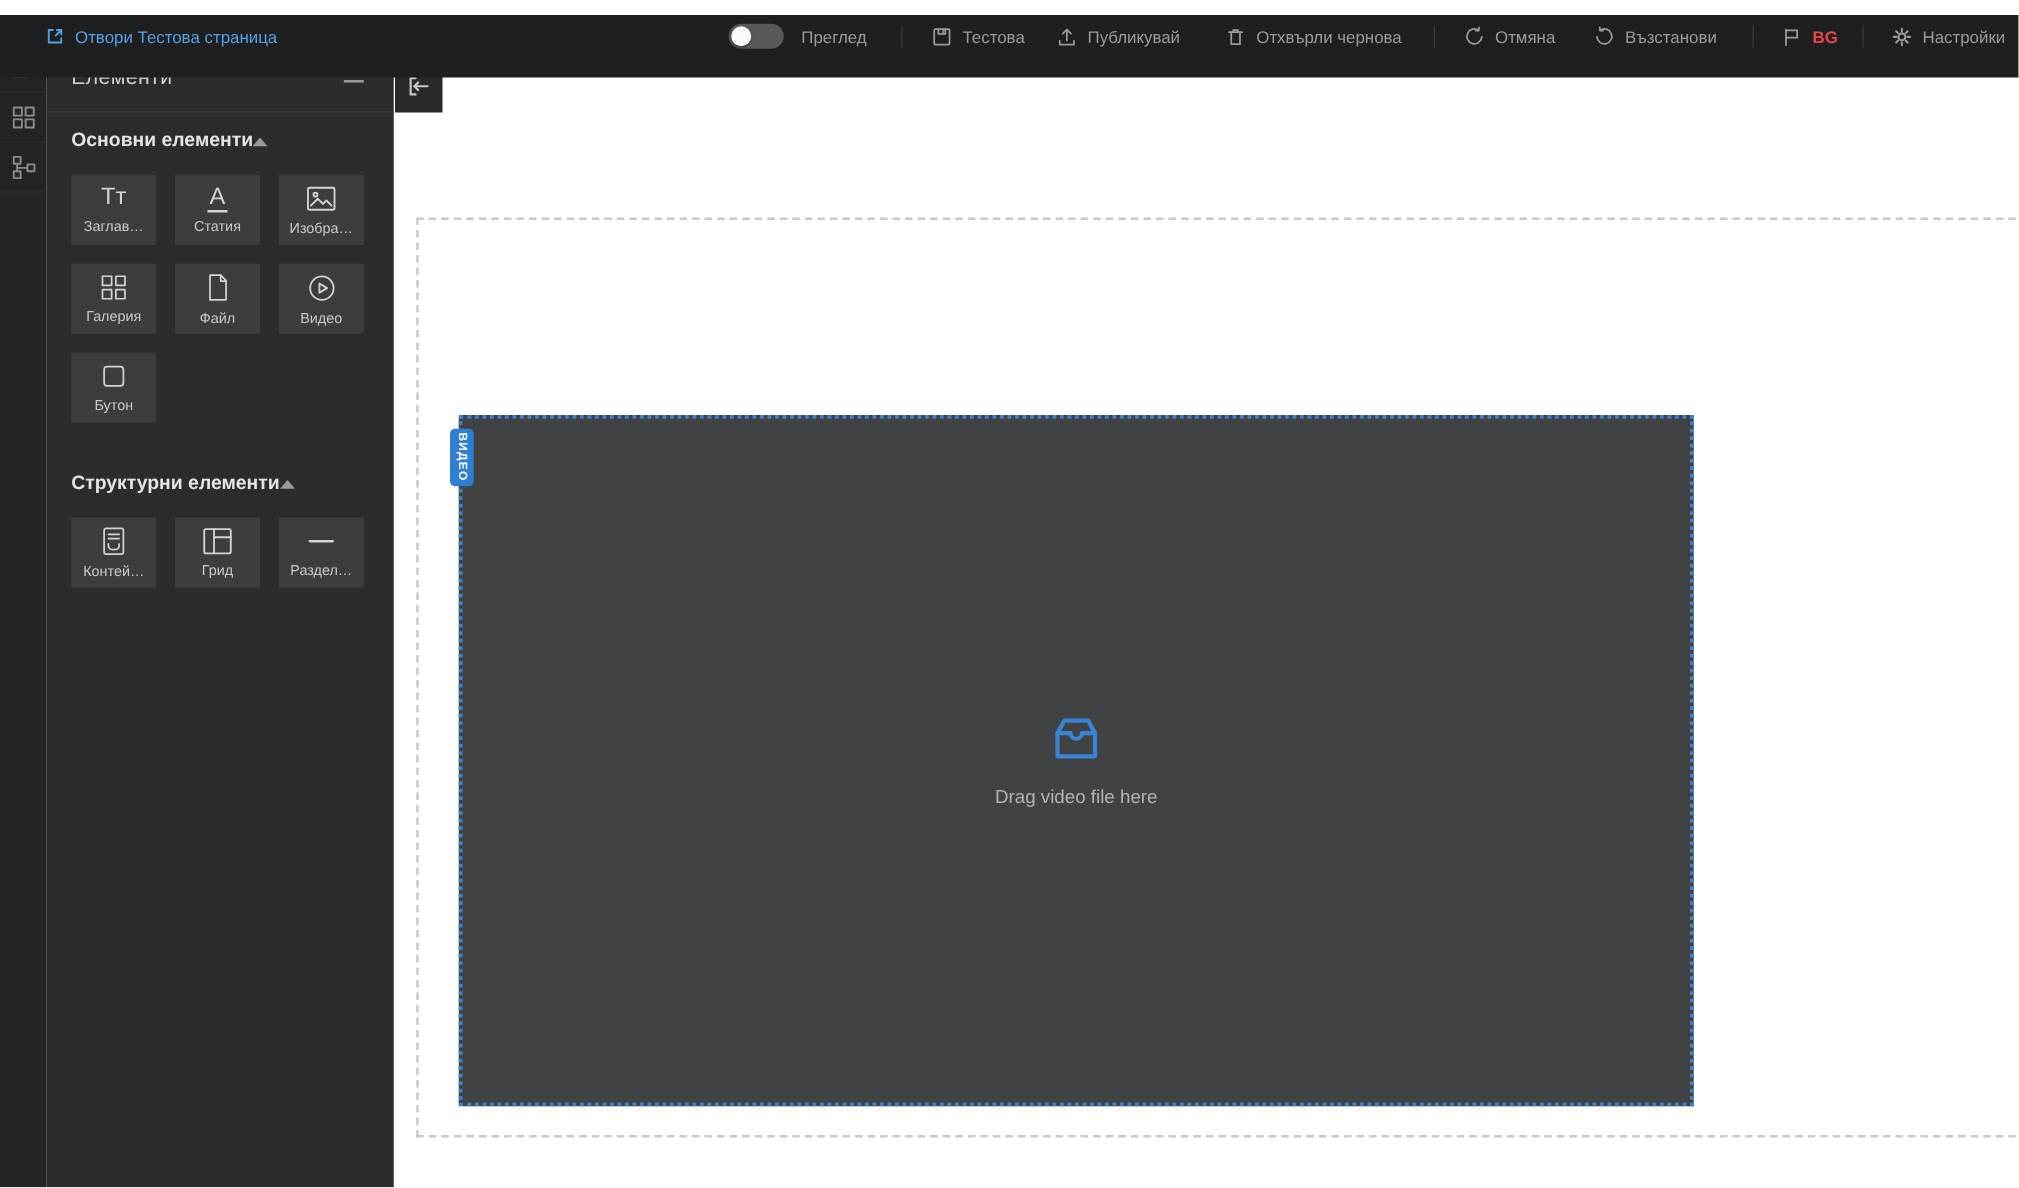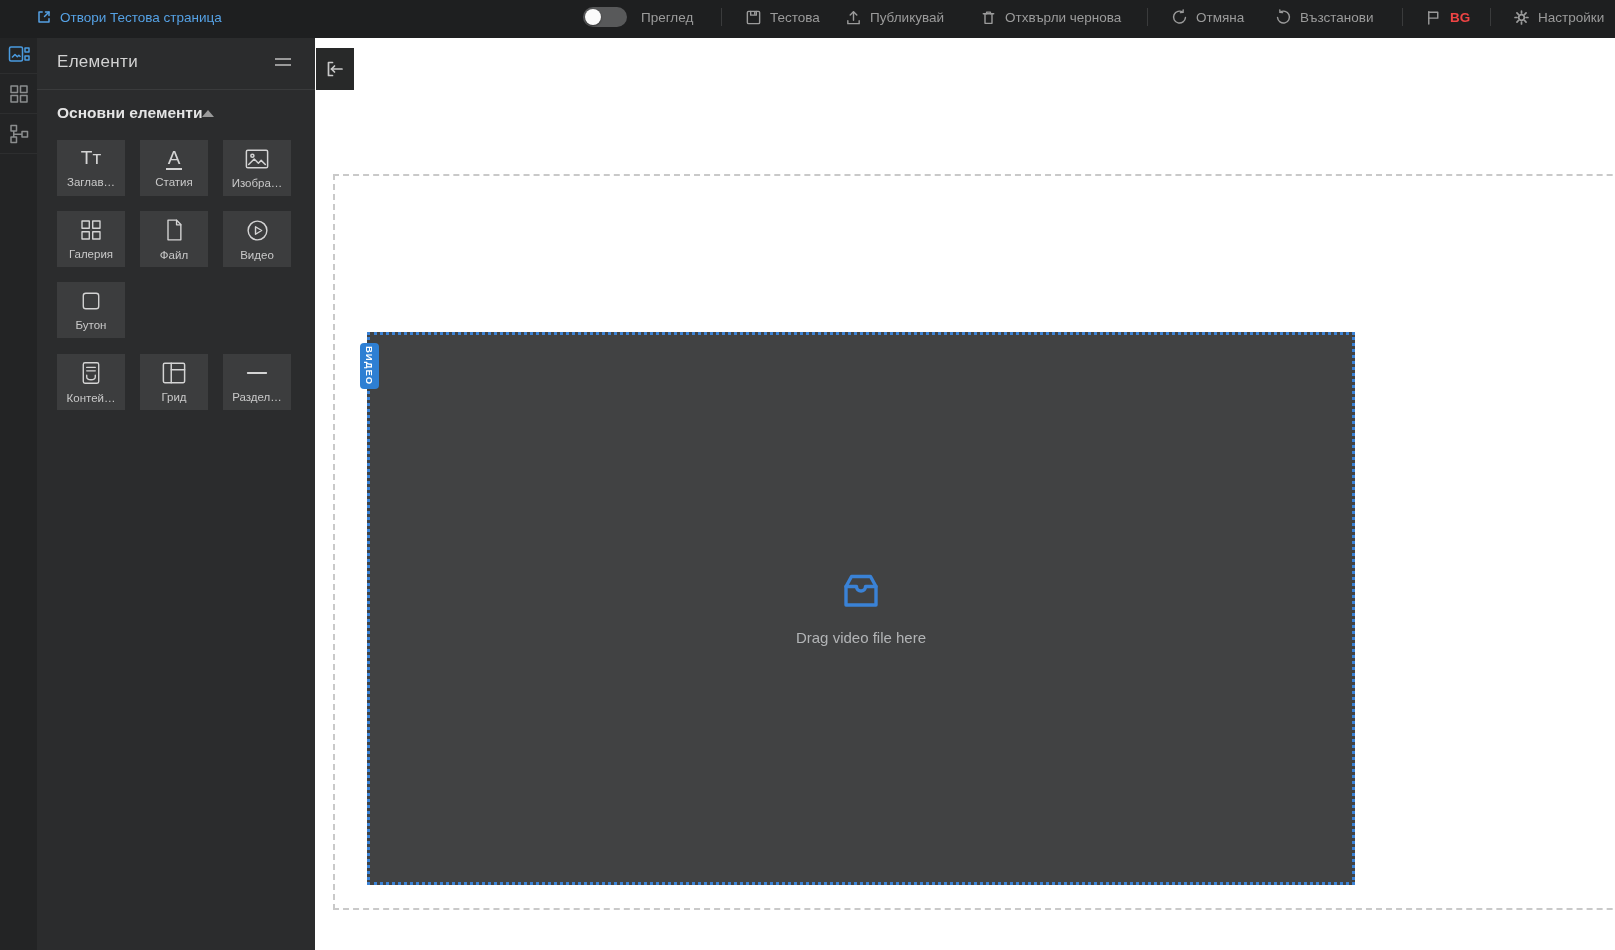--- a/index.html
+++ b/index.html
@@ -1,21 +1,21 @@
 <!DOCTYPE html>
 <html><head>
 <meta charset="utf-8">
 <style>
   * { box-sizing: border-box; margin: 0; padding: 0; }
   html,body { background:#ffffff; }
   body { font-family:"Liberation Sans", sans-serif; }
   #app { position:relative; width:1615px; height:950px; overflow:hidden; background:#ffffff; }
 
   
-  .topbar { position:absolute; left:0; top:0; width:1615px; height:38px; background:#1e1f20; z-index:40; }
+  .topbar { position:absolute; left:0; top:12px; width:1615px; height:50px; background:#1e1f20; z-index:40; }
   .tb-item { position:absolute; top:0; height:34px; display:flex; align-items:center; gap:8px;
              color:#9b9b9b; font-size:13.5px; background:none; border:none; cursor:pointer; white-space:nowrap; }
   .tb-item svg { stroke:#9b9b9b; fill:none; stroke-width:1.5; stroke-linecap:round; stroke-linejoin:round; flex:0 0 auto; }
   .tb-sep { position:absolute; top:8px; width:1px; height:18px; background:#3a3b3c; }
   .open-link { color:#55a1e4; text-decoration:none; cursor:pointer; }
   .open-link svg { stroke:#55a1e4; }
   .lang-label { font-weight:bold; color:#ef4444; }
   
   .switch { position:relative; width:44px; height:20px; background:#58595a; border-radius:10px; cursor:pointer; }
   .switch .knob { position:absolute; left:2px; top:2px; width:16px; height:16px; border-radius:50%; background:#fbfbfb; box-shadow:0 1px 2px rgba(0,0,0,.45); }
@@ -232,20 +232,24 @@
         <span class="tile-label">Видео</span>
       </div>
       <div class="tile">
         <svg width="24" height="24" viewBox="0 0 28 28">
             <rect x="5" y="5" width="18" height="18" rx="3"></rect>
           </svg>
         <span class="tile-label">Бутон</span>
       </div>
     </div>
 
+    <div class="section-header" style="margin-top:14px">
+      <span class="section-title">Структурни елементи</span>
+      <span class="arrow-up"></span>
+    </div>
     <div class="tiles">
       <div class="tile">
         <svg width="24" height="26" viewBox="0 0 28 30">
             <rect x="5" y="3" width="18" height="24" rx="2"></rect>
             <path d="M9 8.5h10"></path>
             <path d="M9 12.5h10"></path>
             <path d="M9 17.5v2.2a5 3.2 0 0 0 10 0v-2.2"></path>
           </svg>
         <span class="tile-label">Контей…</span>
       </div>

